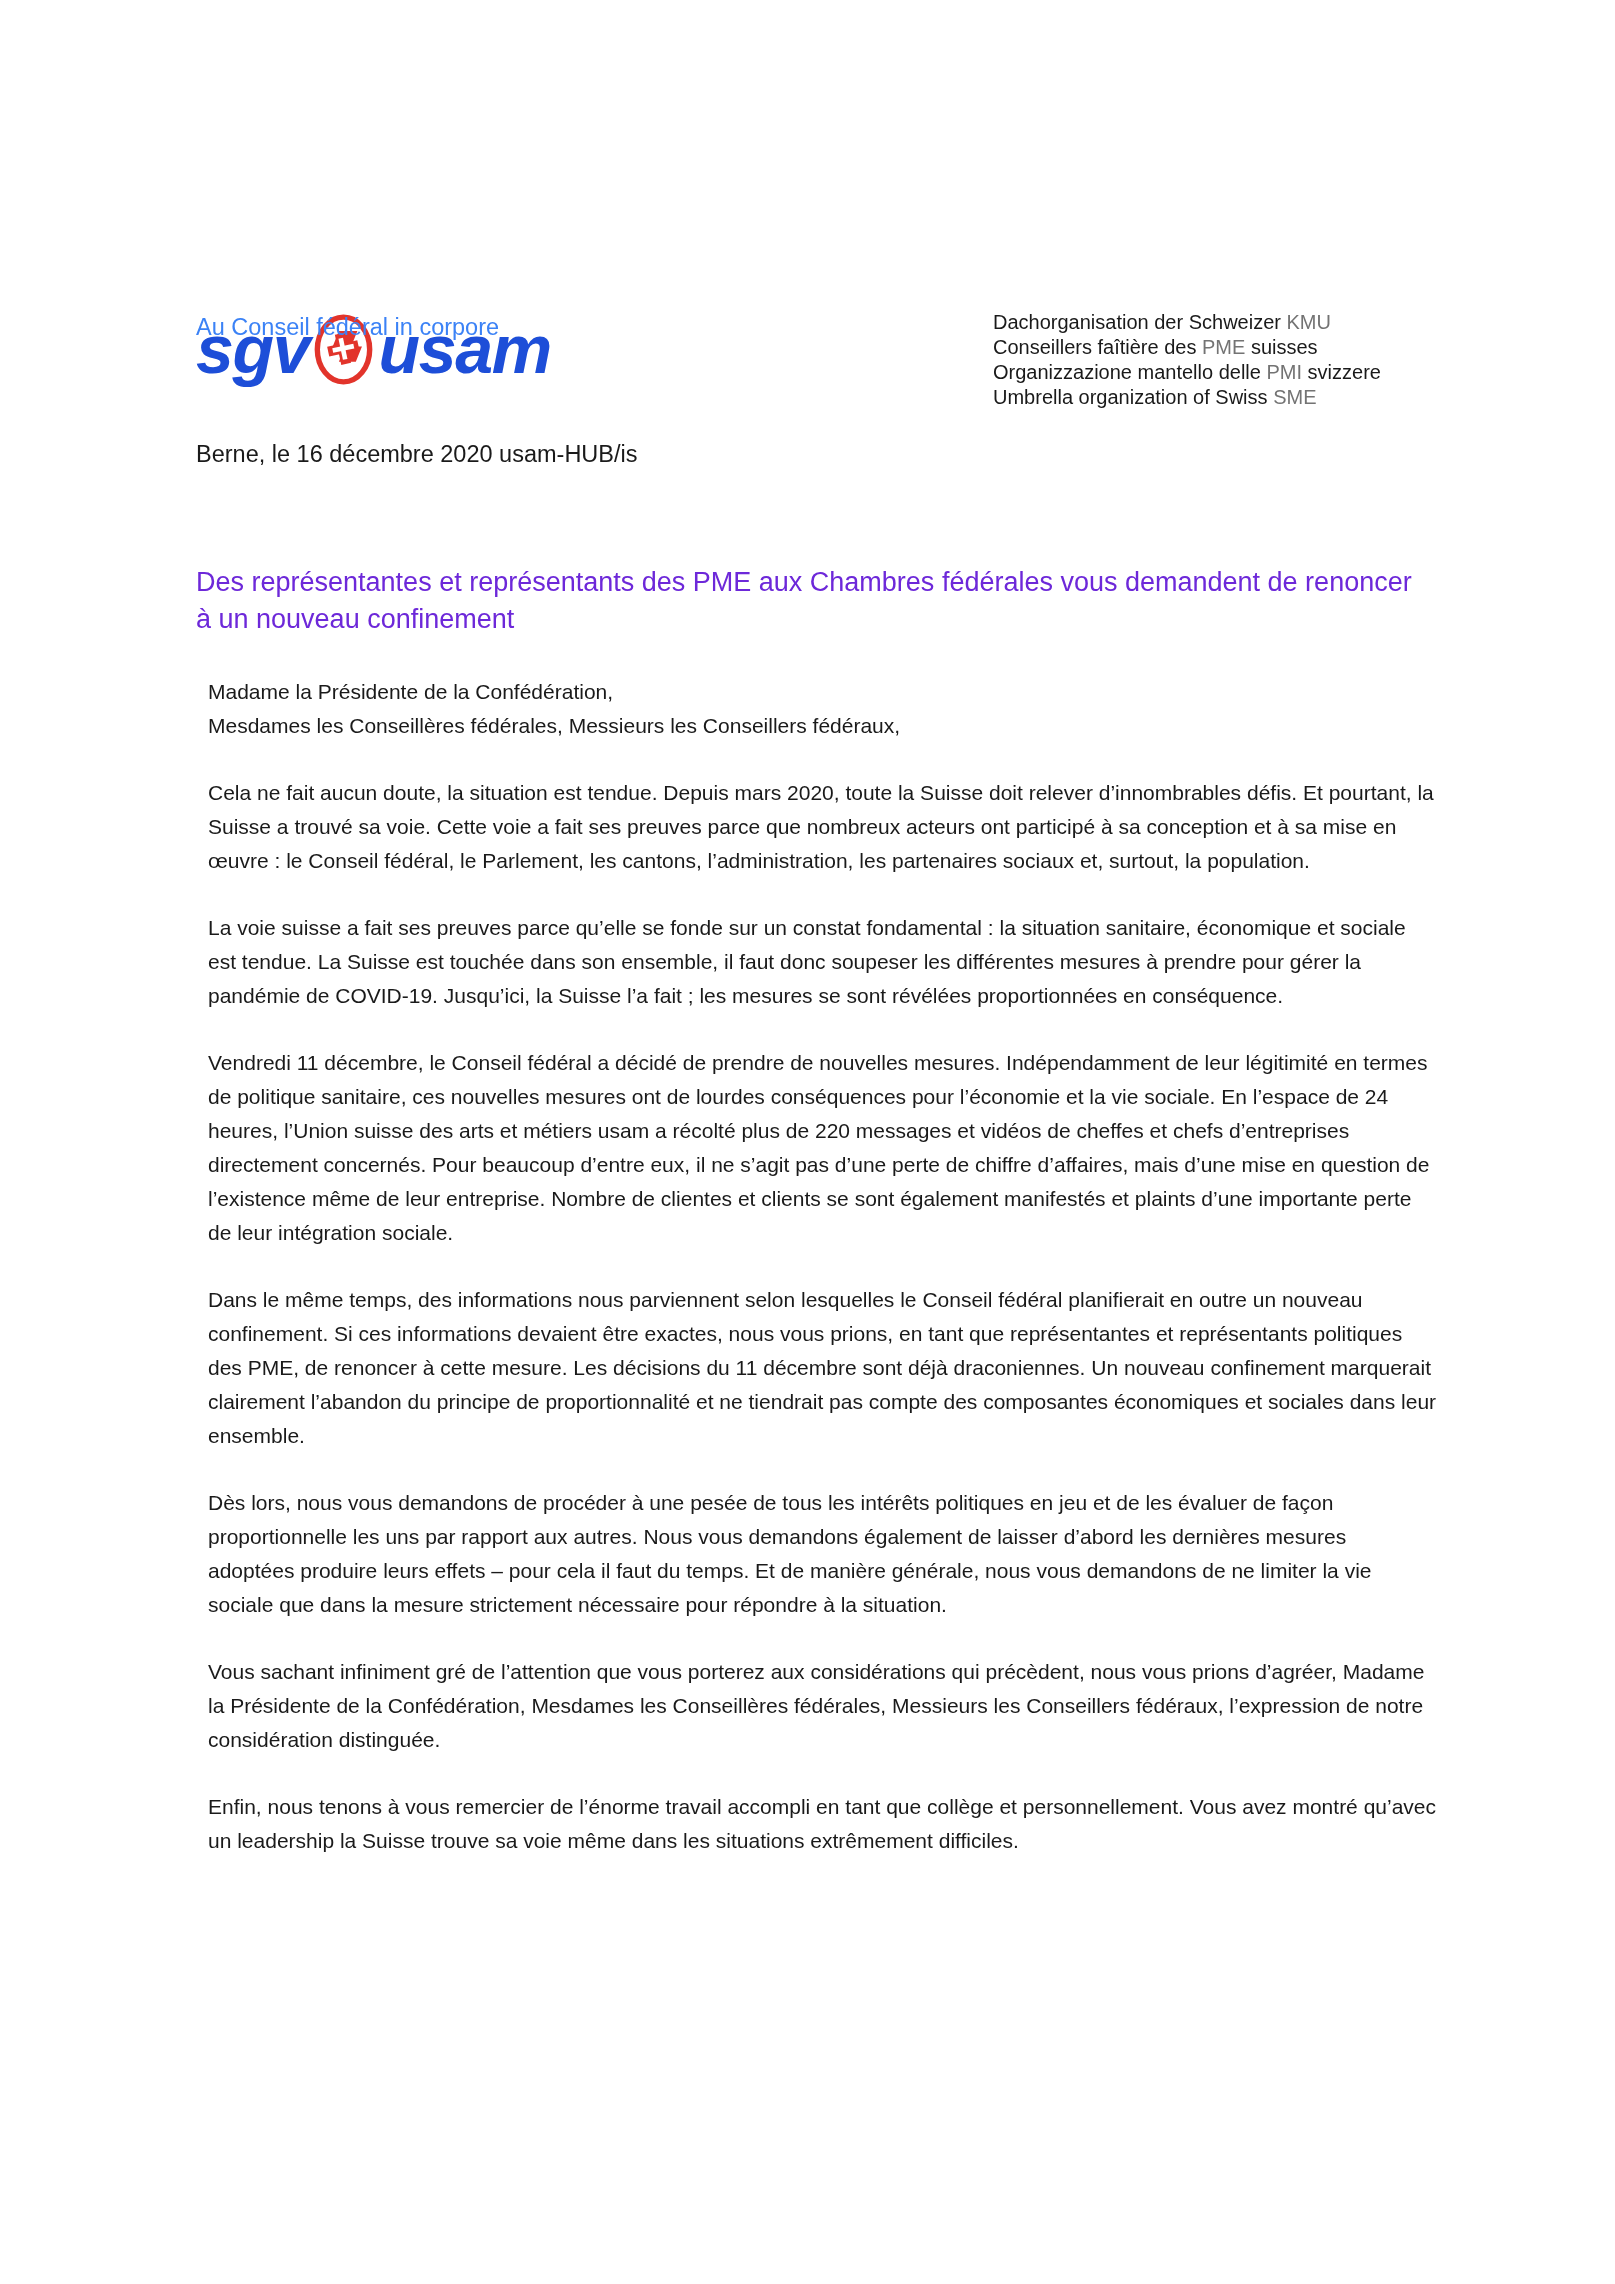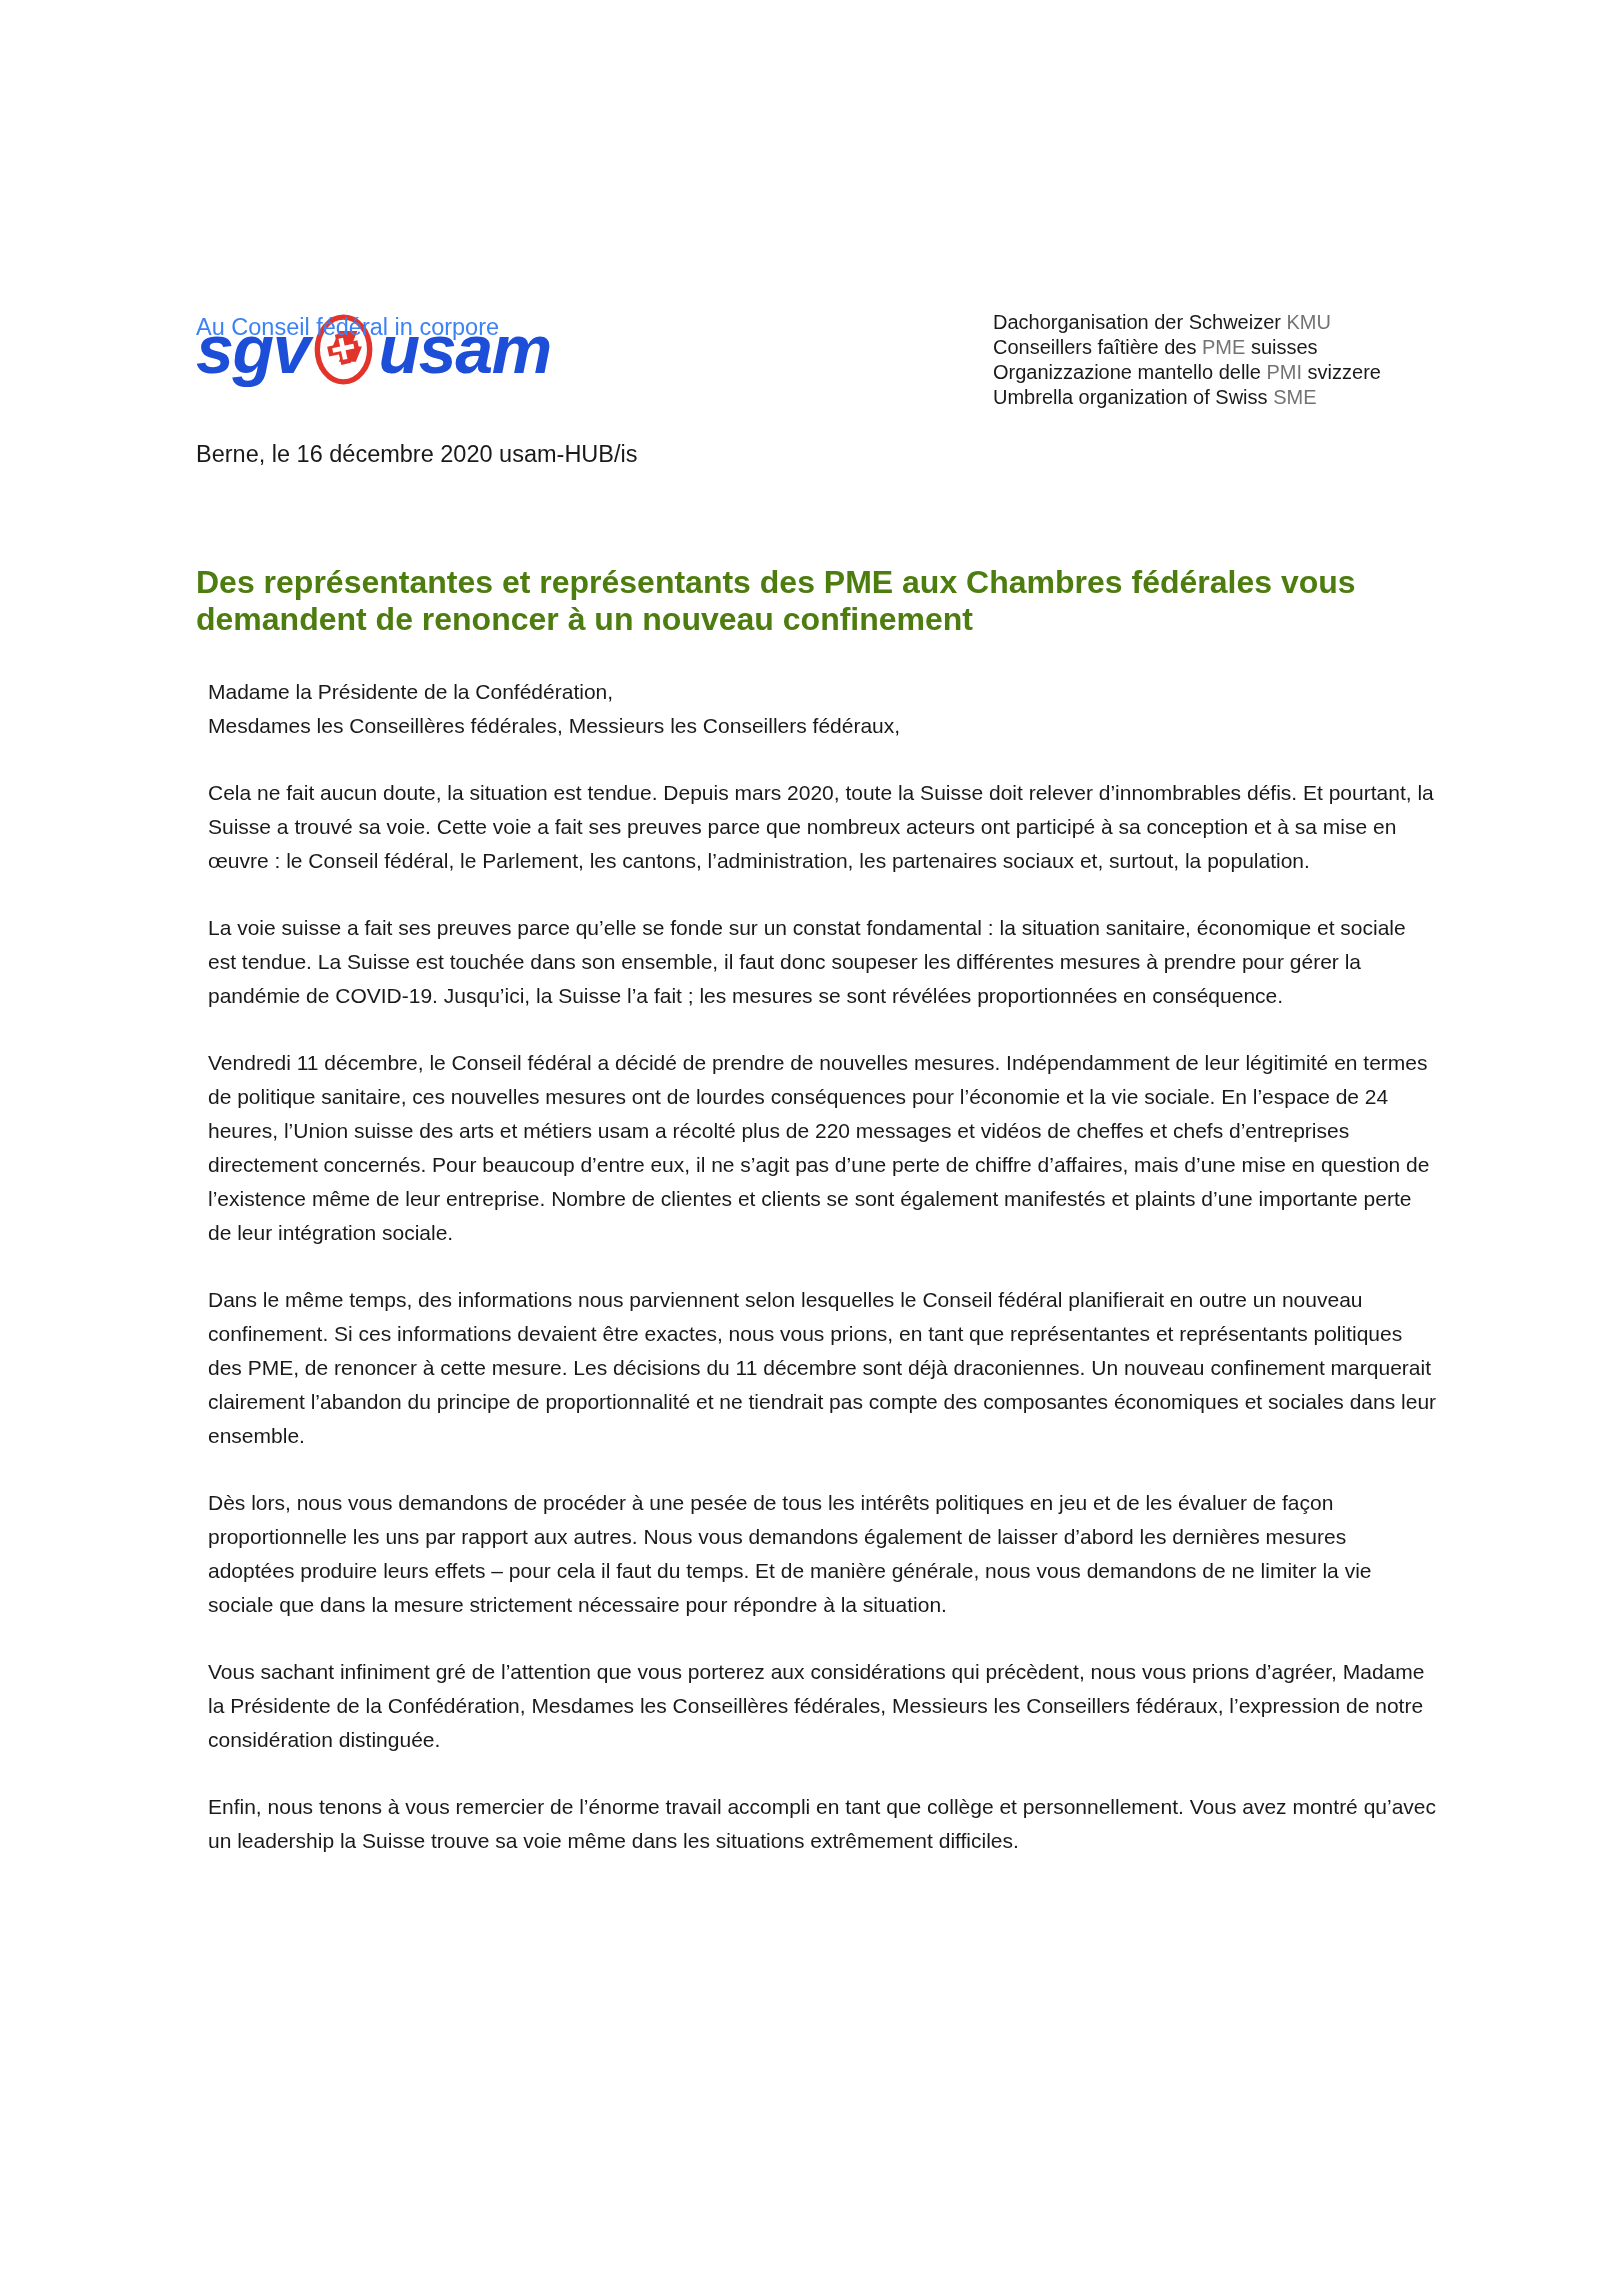--- a/index.html
+++ b/index.html
@@ -80,24 +80,24 @@
     font-size: 23.5px;
     line-height: 31px;
     color: #1a1a1a;
   }
 
   .subject {
     position: absolute;
     left: 196px;
     top: 564px;
     width: 1225px;
-    font-size: 32px;
-    font-weight: bold;
+    font-size: 27px;
+    font-weight: normal;
     line-height: 37px;
-    color: #4d7c0f;
+    color: #6d28d9;
   }
 
   .content {
     position: absolute;
     left: 208px;
     top: 675px;
     width: 1229px;
     font-size: 21px;
     line-height: 34px;
     color: #1a1a1a;

